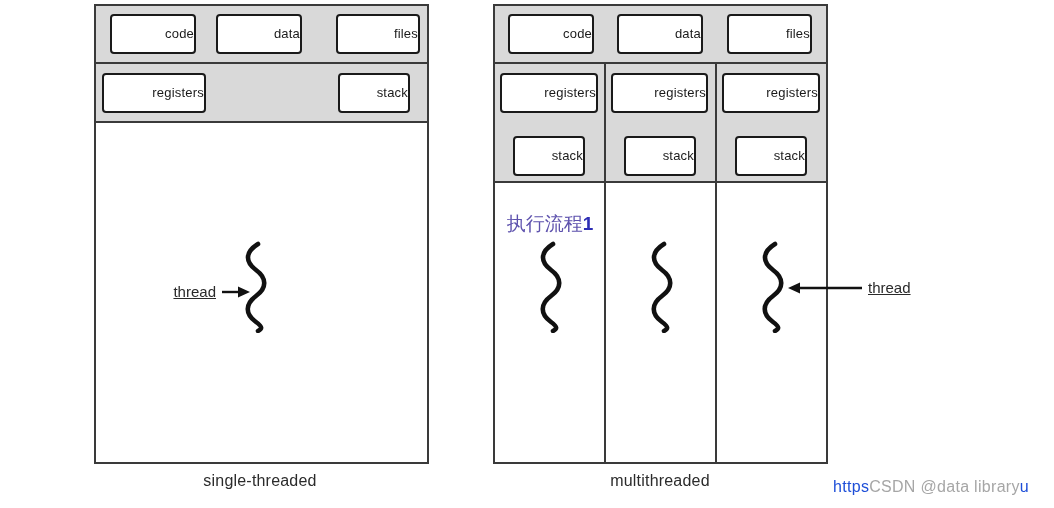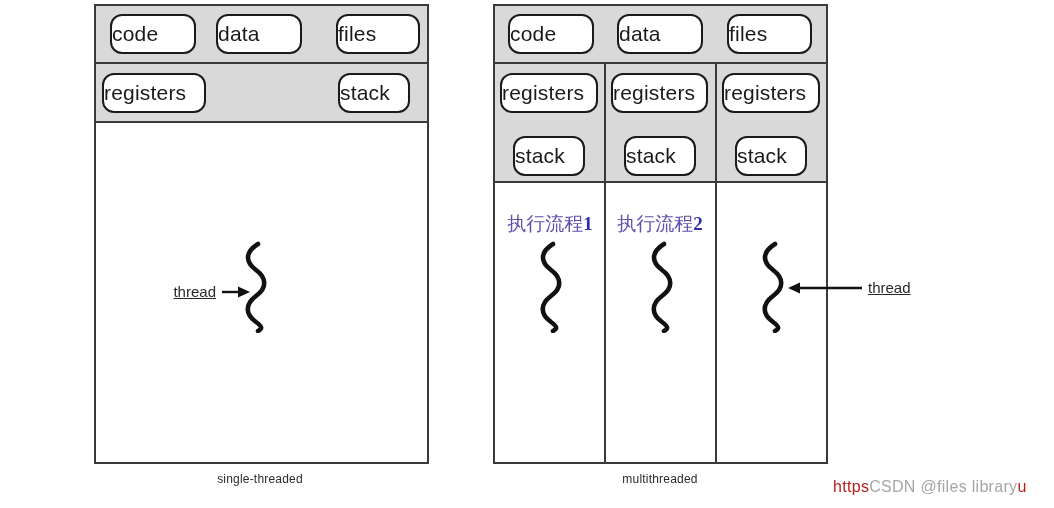--- a/index.html
+++ b/index.html
@@ -21,53 +21,53 @@
   .row-regstack{
     position:relative;height:57px;background:#d9d9d9;
     border-bottom:2px solid #3a3a3a;
   }
   .section-threads{
     position:relative;height:117px;background:#d9d9d9;
     border-bottom:2px solid #3a3a3a;
   }
   .mini-box{
     position:absolute;height:36px;line-height:36px;background:#ffffff;
-    border:2px solid #1a1a1a;border-radius:12px;text-align:left;
-    font-size:21px;letter-spacing:0.2px;
+    border:2px solid #1a1a1a;border-radius:4px;text-align:right;
+    font-size:13px;letter-spacing:0.2px;
   }
   .col-divider{
     position:absolute;width:2px;background:#3a3a3a;top:58px;bottom:0;
   }
   .flow-label{
     position:absolute;width:110px;text-align:center;top:206px;
-    font-size:19px;line-height:24px;white-space:nowrap;font-family:Liberation Serif, serif;
+    font-size:19px;line-height:24px;white-space:nowrap;
   }
   .flow-text{color:#5d51ad;}
   .flow-num{color:#2e2eb5;font-weight:700;}
   .squiggle{position:absolute;width:26px;height:92px;top:235px;}
   #left-squiggle{left:146px;}
   .thread-note{
     position:absolute;font-size:15px;color:#2a2a2a;line-height:20px;text-decoration:underline;
   }
   #left-thread-label{left:20px;top:276px;width:100px;text-align:right;}
   #right-thread-label{left:868px;top:278px;}
   .arrow-svg{position:absolute;z-index:5;}
   #left-arrow{left:126px;top:279px;}
   #right-arrow{left:788px;top:281px;}
   .caption{
     position:absolute;top:472px;width:220px;text-align:center;
-    font-size:12px;color:#2b2b2b;letter-spacing:0.2px;
+    font-size:16px;color:#2b2b2b;letter-spacing:0.2px;
   }
   #left-caption{left:150px;}
   #right-caption{left:550px;}
   .watermark{
     position:absolute;left:833px;top:478px;font-size:16px;
     white-space:nowrap;letter-spacing:0.3px;
   }
-  .wm-faint{color:#b91c1c;}
+  .wm-faint{color:#1d4ed8;}
   .wm-main{color:#a6a6a6;}
 </style>
 </head>
 <body>
 
 <div class="diagram" id="left-diagram">
   <div class="row-resources">
     <div class="mini-box" style="left:14px;top:8px;width:82px;">code</div>
     <div class="mini-box" style="left:120px;top:8px;width:82px;">data</div>
     <div class="mini-box" style="left:240px;top:8px;width:80px;">files</div>
@@ -99,23 +99,20 @@
     <div class="mini-box" style="left:18px;top:72px;width:68px;">stack</div>
     <div class="mini-box" style="left:129px;top:72px;width:68px;">stack</div>
     <div class="mini-box" style="left:240px;top:72px;width:68px;">stack</div>
   </div>
   <div class="col-divider" style="left:109px;"></div>
   <div class="col-divider" style="left:220px;"></div>
 
   <div class="flow-label" style="left:0px;">
     <span class="flow-text">执行流程</span><span class="flow-num">1</span>
   </div>
-  <div class="flow-label" style="left:110px;">
-    <span class="flow-text">执行流程</span><span class="flow-num">2</span>
-  </div>
 
   <svg class="squiggle" style="left:42px;" viewBox="0 0 26 92">
     <path d="M16 3 C3 11 3 21 14 29 C25 37 25 47 14 55 C3 63 3 73 14 81 C21 86 20 88 16 90" fill="none" stroke="#111" stroke-width="4.6" stroke-linecap="round"></path>
   </svg>
   <svg class="squiggle" style="left:153px;" viewBox="0 0 26 92">
     <path d="M16 3 C3 11 3 21 14 29 C25 37 25 47 14 55 C3 63 3 73 14 81 C21 86 20 88 16 90" fill="none" stroke="#111" stroke-width="4.6" stroke-linecap="round"></path>
   </svg>
   <svg class="squiggle" style="left:264px;" viewBox="0 0 26 92">
     <path d="M16 3 C3 11 3 21 14 29 C25 37 25 47 14 55 C3 63 3 73 14 81 C21 86 20 88 16 90" fill="none" stroke="#111" stroke-width="4.6" stroke-linecap="round"></path>
   </svg>
@@ -123,13 +120,13 @@
 
 <svg class="arrow-svg" id="right-arrow" width="74" height="14" viewBox="0 0 74 14">
   <line x1="10" y1="7" x2="74" y2="7" stroke="#111" stroke-width="2.4"></line>
   <polygon points="12,1.5 0,7 12,12.5" fill="#111"></polygon>
 </svg>
 <div class="thread-note" id="right-thread-label">thread</div>
 
 <div class="caption" id="left-caption">single-threaded</div>
 <div class="caption" id="right-caption">multithreaded</div>
 
-<div class="watermark"><span class="wm-faint">https</span><span class="wm-main">CSDN @files library</span><span class="wm-faint">u</span></div>
+<div class="watermark"><span class="wm-faint">https</span><span class="wm-main">CSDN @data library</span><span class="wm-faint">u</span></div>
 
 </body></html>

